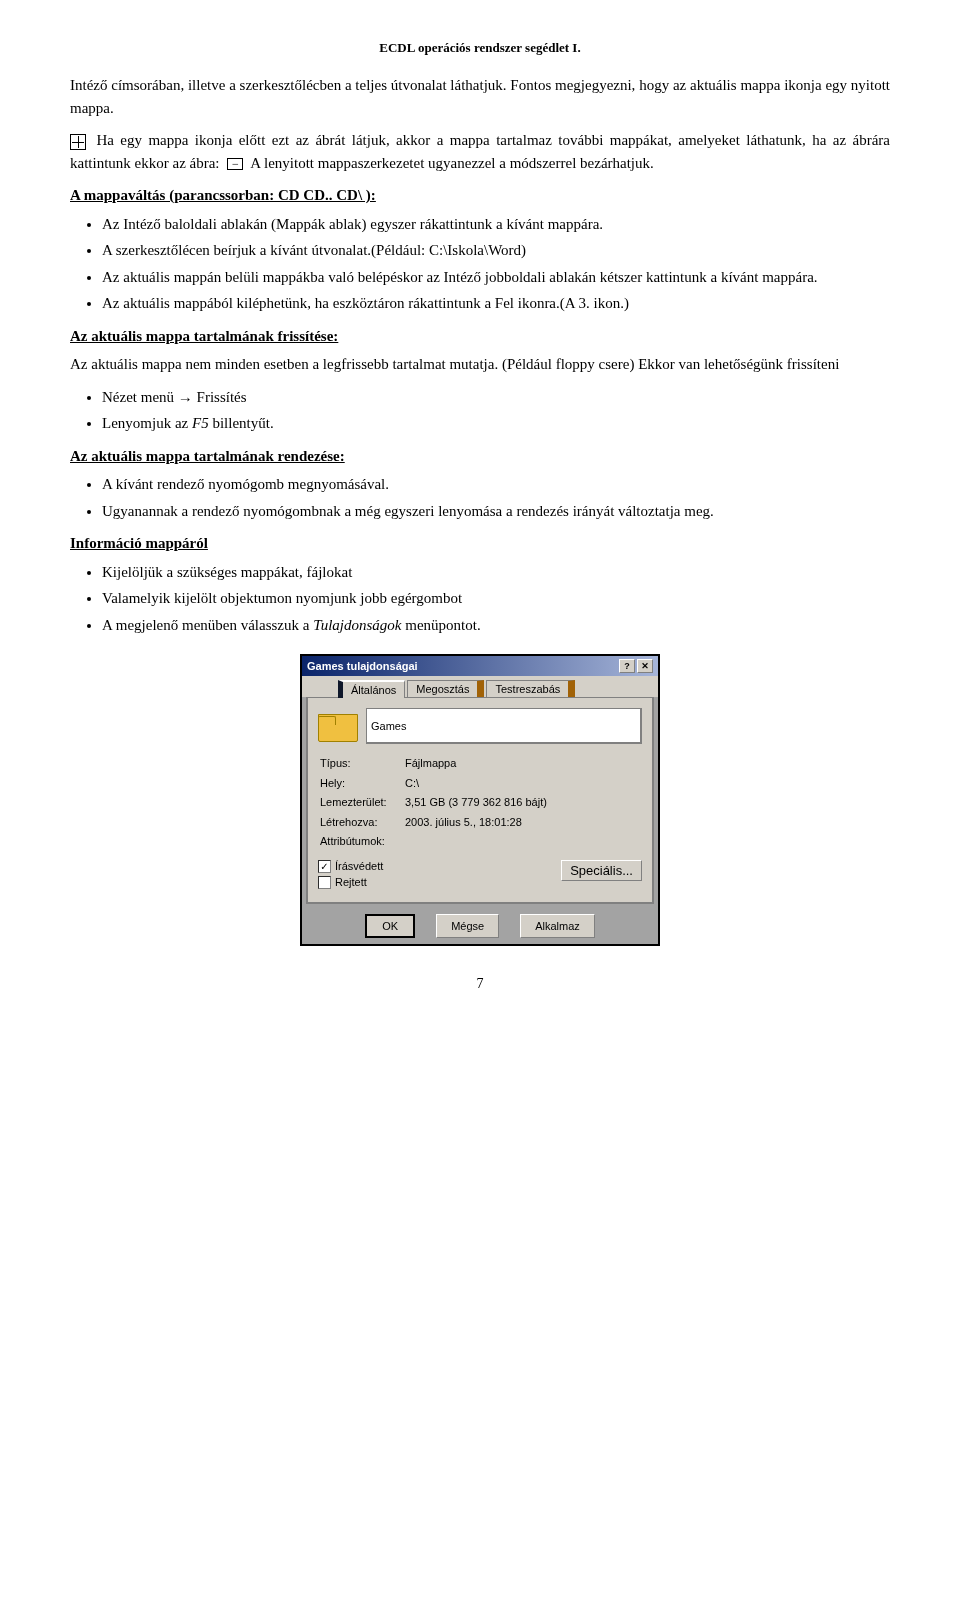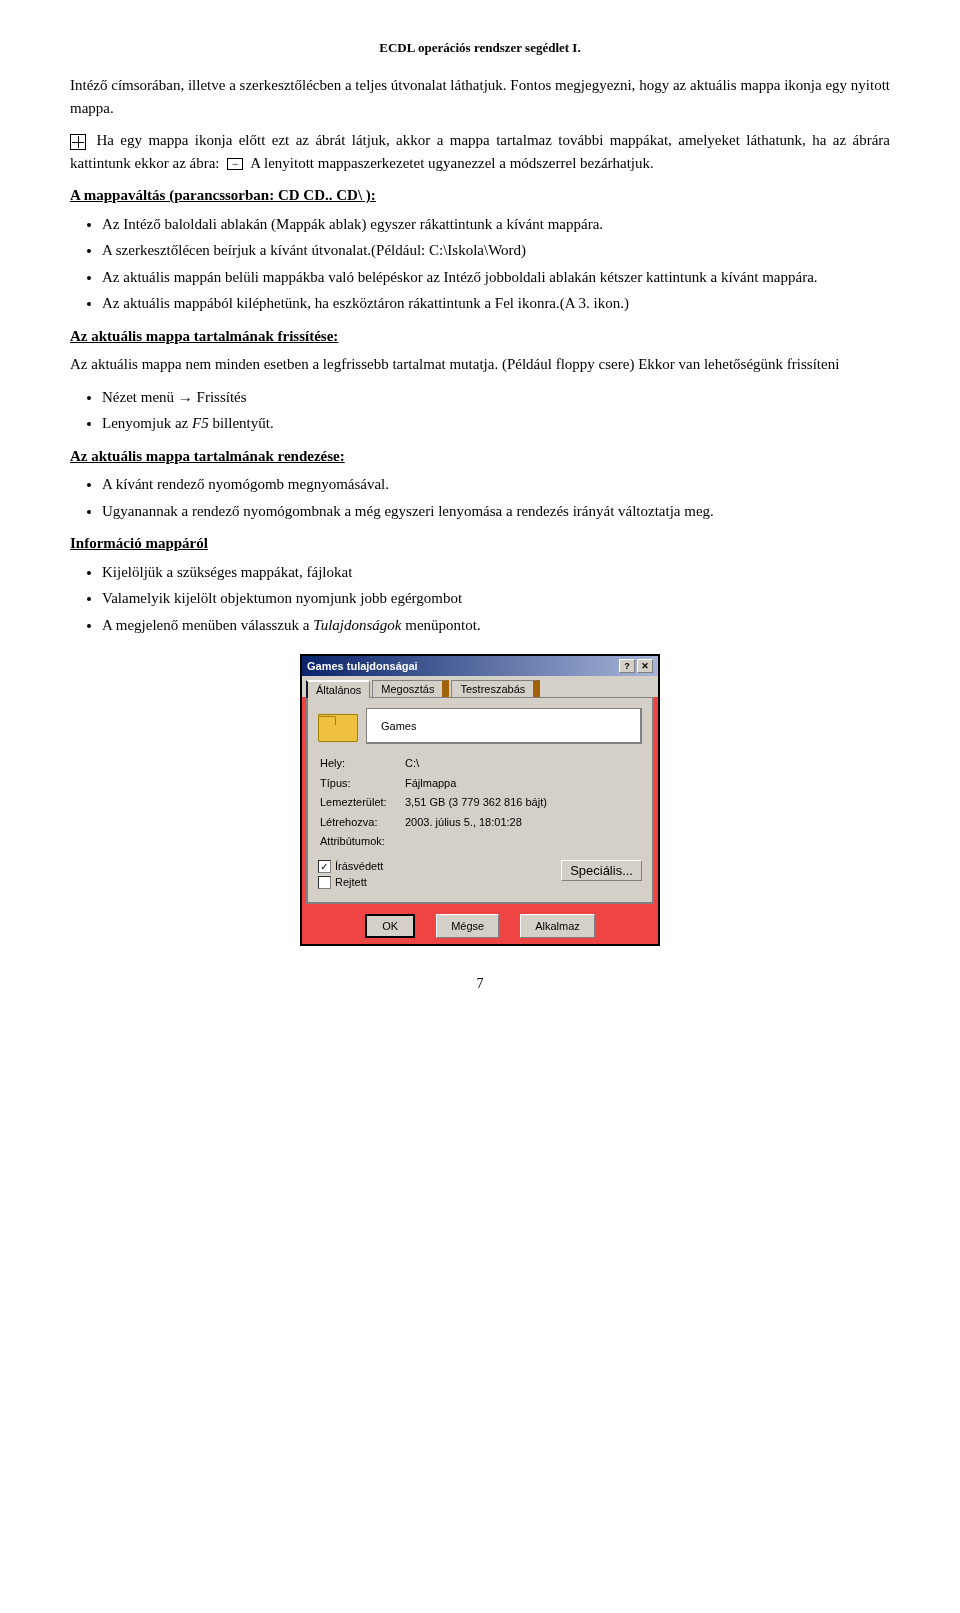--- a/index.html
+++ b/index.html
@@ -89,21 +89,21 @@
 
     
     .dialog-wrapper {
       display: flex;
       justify-content: center;
       margin: 18px 0;
     }
     .dialog {
       width: 360px;
       border: 2px solid #000;
-      background: #ef4444;
+      background: #a3a3a3;
       font-family: Tahoma, Arial, sans-serif;
       font-size: 11px;
     }
     .dialog-titlebar {
       background: linear-gradient(to right, #0a246a, #a6b5d9);
       color: #fff;
       padding: 3px 5px;
       display: flex;
       justify-content: space-between;
       align-items: center;
@@ -139,26 +139,27 @@
       background: #d4d0c8;
       border-top: 1px solid #808080;
       border-left: 1px solid #808080;
       border-right: 7px solid #a16207;
       padding: 2px 8px;
       font-size: 11px;
       cursor: pointer;
     }
     .dialog-tab.active {
       border-top: 2px solid #fff;
-      border-left: 2px solid #0f172a;
+      border-left: 5px solid #0f172a;
       border-right: 1px solid #808080;
       background: #d4d0c8;
       position: relative;
       z-index: 2;
       margin-bottom: -1px;
+      margin-left: 32px;
     }
     .dialog-content {
       background: #d4d0c8;
       border: 2px solid #808080;
       border-top: 1px solid #808080;
       margin: 0 4px 4px 4px;
       padding: 10px;
     }
     .dialog-folder-row {
       display: flex;
@@ -196,21 +197,21 @@
       left: 0;
       border-radius: 2px 2px 0 0;
     }
     .folder-name-field {
       flex: 1;
       background: #fff;
       border: 2px inset #808080;
       border-top: 1px solid #808080;
       border-left: 1px solid #808080;
       height: 36px;
-      padding: 2px 14px;
+      padding: 2px 4px;
       font-family: Tahoma, Arial, sans-serif;
       font-size: 11px;
     }
     .properties-table {
       width: 100%;
       border-collapse: collapse;
       margin-bottom: 8px;
     }
     .properties-table td {
       padding: 1px 2px;
@@ -356,26 +357,26 @@
       <div class="dialog-tab">Testreszabás</div>
     </div>
     <div class="dialog-content">
       <div class="dialog-folder-row">
         <div class="folder-icon"></div>
         <input class="folder-name-field" type="text" value="Games" style="">
       </div>
       <table class="properties-table">
         <tbody id="props-tbody">
             <tr>
+              <td>Típus:</td>
+              <td>Fájlmappa</td>
+            </tr>
+            <tr>
               <td>Hely:</td>
               <td>C:\</td>
-            </tr>
-            <tr>
-              <td>Típus:</td>
-              <td>Fájlmappa</td>
             </tr>
             <tr>
               <td>Lemezterület:</td>
               <td>3,51 GB (3 779 362 816 bájt)</td>
             </tr>
             <tr>
               <td>Létrehozva:</td>
               <td>2003. július 5., 18:01:28</td>
             </tr>
             <tr>

